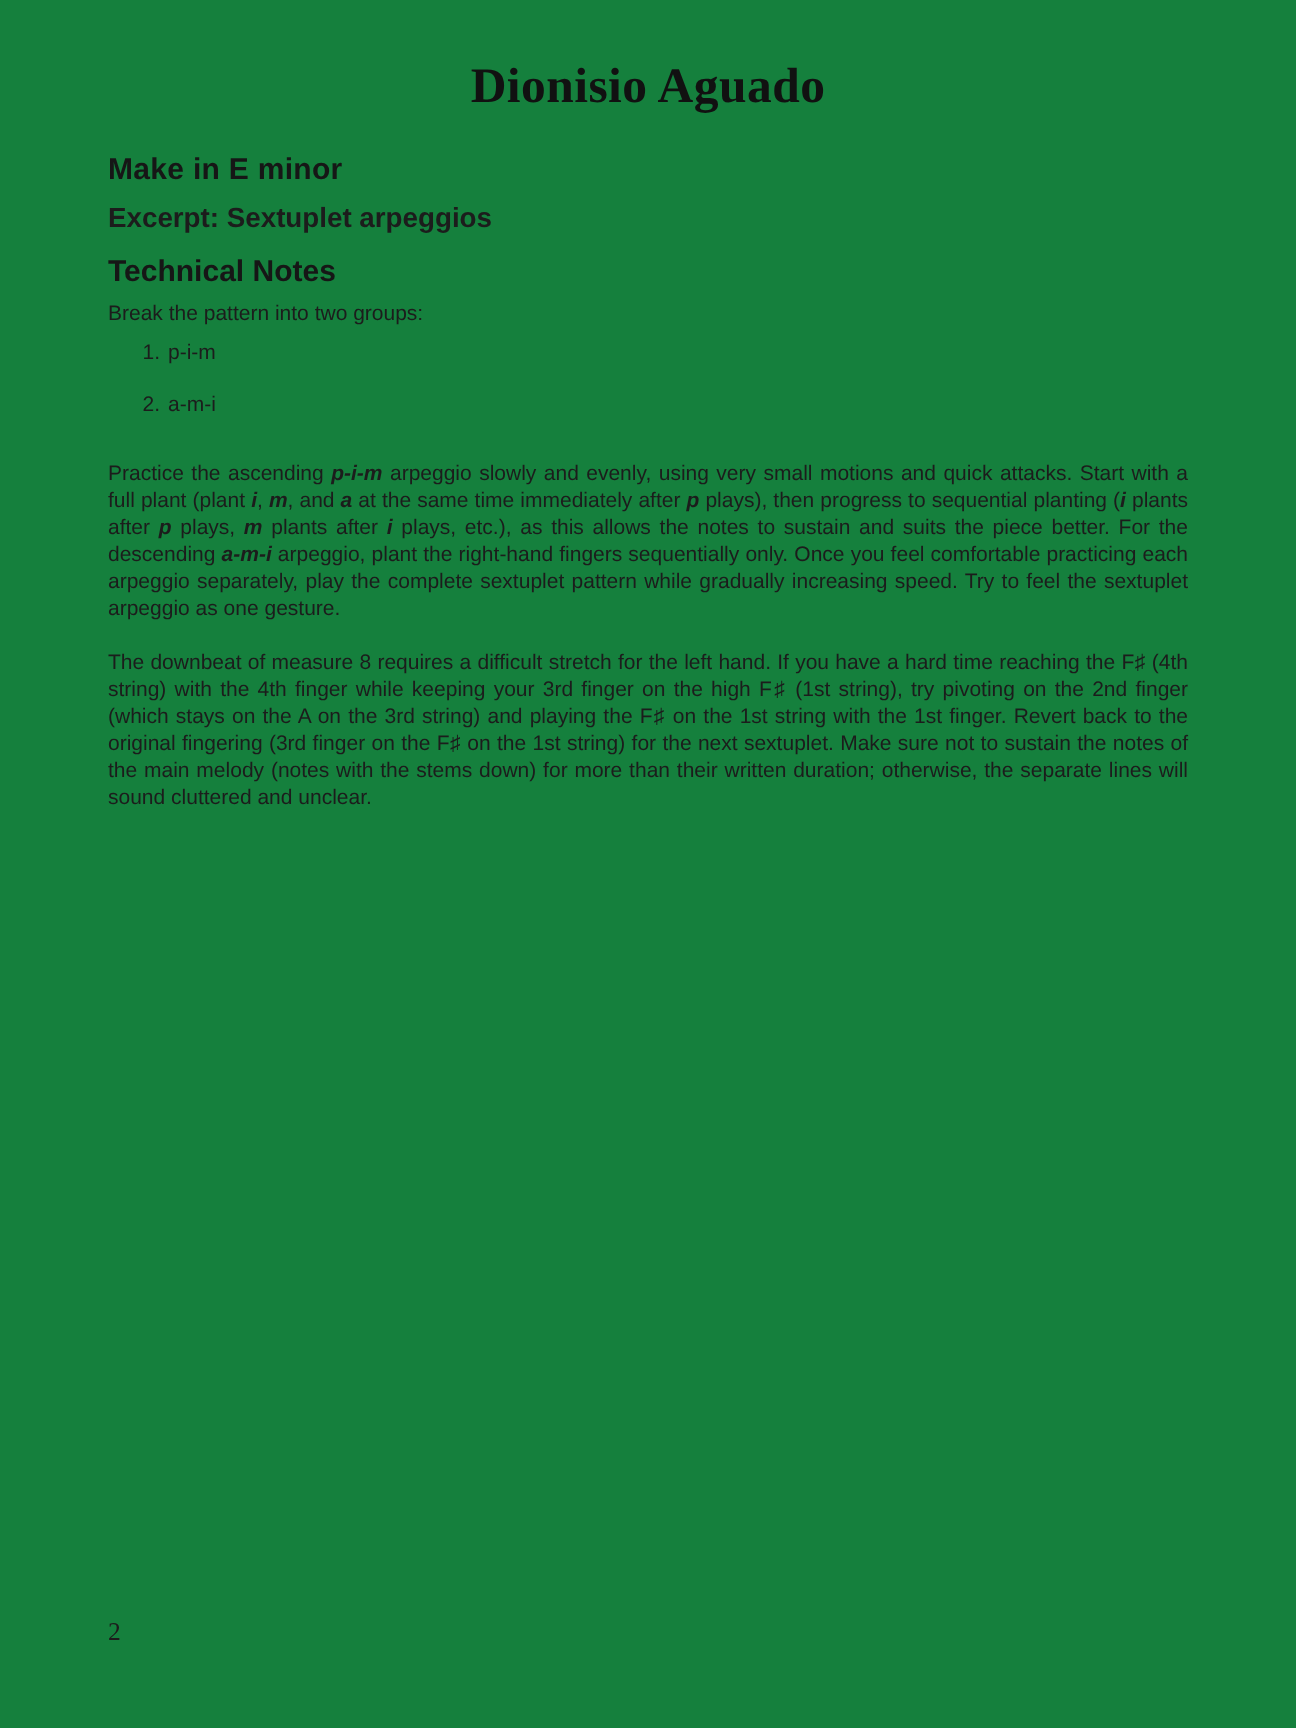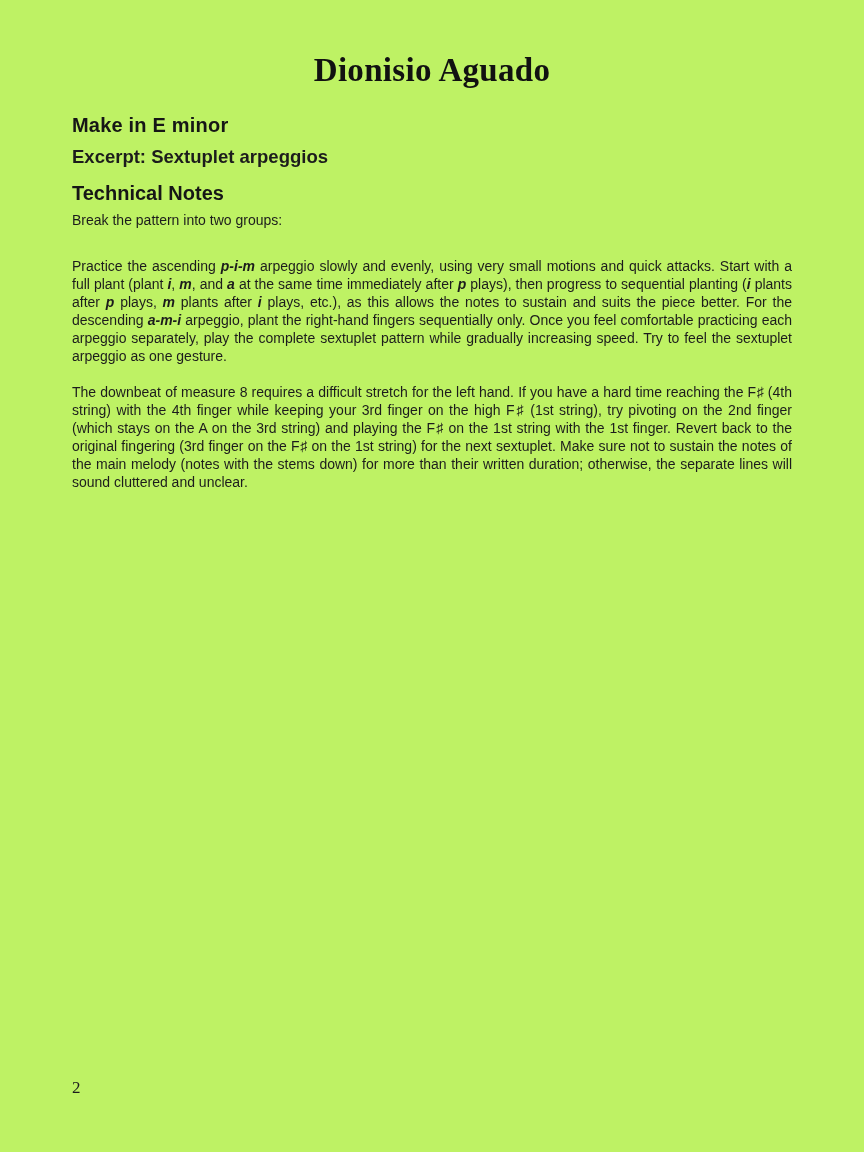--- a/index.html
+++ b/index.html
@@ -1,23 +1,23 @@
 <!DOCTYPE html>
 <html><head>
 <meta charset="utf-8">
 <style>
   html, body { margin: 0; padding: 0; background: #ffffff; }
   .page {
     position: relative;
     width: 864px;
     height: 1152px;
     margin: 0 auto;
-    background: #bef264;
+    background: #15803d;
     box-sizing: border-box;
-    padding: 12px 72px;
+    padding: 0 72px;
     font-family: "Liberation Sans", sans-serif;
     color: #1c1c1c;
     overflow: hidden;
   }
   .title {
     margin: 0;
     padding-top: 40px;
     text-align: center;
     font-family: "Liberation Serif", serif;
     font-weight: 700;
@@ -88,20 +88,28 @@
   <h1 class="title">Dionisio Aguado</h1>
 
   <h2 class="piece">Make in E minor</h2>
 
   <div class="excerpt">Excerpt: Sextuplet arpeggios</div>
 
   <h3 class="section">Technical Notes</h3>
 
   <p class="intro">Break the pattern into two groups:</p>
 
+  <div class="list">
+    <div class="list-item">
+      <span class="num">1.</span><span>p-i-m</span>
+    </div>
+    <div class="list-item">
+      <span class="num">2.</span><span>a-m-i</span>
+    </div>
+  </div>
 
   <p class="body-para"><span>Practice the ascending </span><span class="bi">p-i-m</span><span> arpeggio slowly and evenly, using very small motions and quick attacks. Start with a full plant (plant </span><span class="bi">i</span><span>, </span><span class="bi">m</span><span>, and </span><span class="bi">a</span><span> at the same time immediately after </span><span class="bi">p</span><span> plays), then progress to sequential planting (</span><span class="bi">i</span><span> plants after </span><span class="bi">p</span><span> plays, </span><span class="bi">m</span><span> plants after </span><span class="bi">i</span><span> plays, etc.), as this allows the notes to sustain and suits the piece better. For the descending </span><span class="bi">a-m-i</span><span> arpeggio, plant the right-hand fingers sequentially only. Once you feel comfortable practicing each arpeggio separately, play the complete sextuplet pattern while gradually increasing speed. Try to feel the sextuplet arpeggio as one gesture.</span></p>
 
   <p class="body-para"><span>The downbeat of measure 8 requires a difficult stretch for the left hand. If you have a hard time reaching the F♯ (4th string) with the 4th finger while keeping your 3rd finger on the high F♯ (1st string), try pivoting on the 2nd finger (which stays on the A on the 3rd string) and playing the F♯ on the 1st string with the 1st finger. Revert back to the original fingering (3rd finger on the F♯ on the 1st string) for the next sextuplet. Make sure not to sustain the notes of the main melody (notes with the stems down) for more than their written duration; otherwise, the separate lines will sound cluttered and unclear.</span></p>
 
   <div class="page-number">2</div>
 
 </div>
 
 </body></html>

